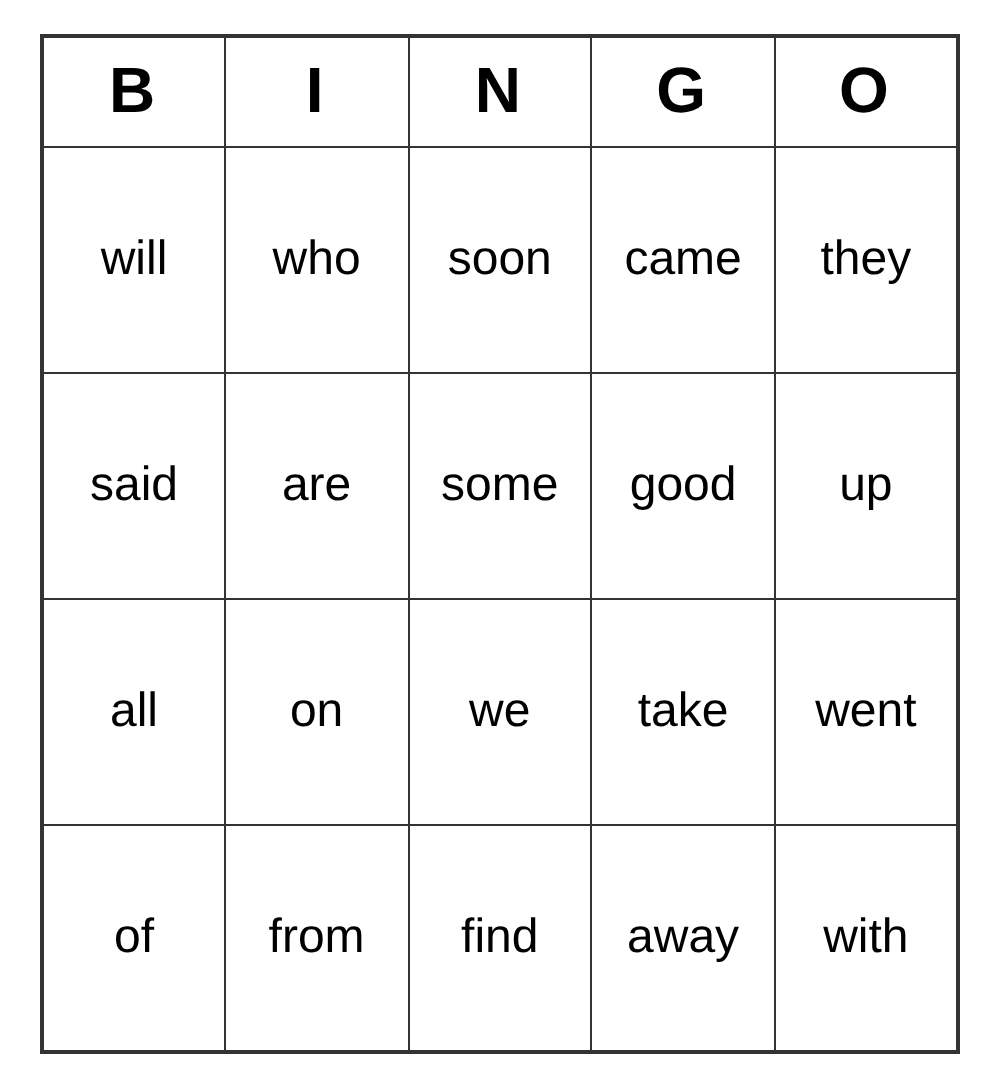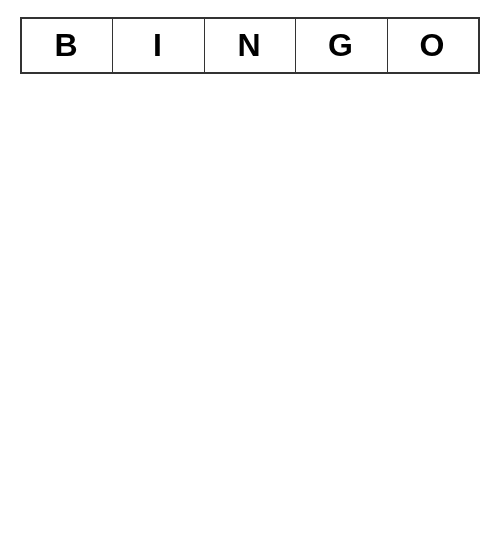--- a/index.html
+++ b/index.html
@@ -53,14 +53,42 @@
   <thead>
     <tr>
     <th>B</th>
         <th>I</th>
         <th>N</th>
         <th>G</th>
         <th>O</th>
       </tr>
   </thead>
   <tbody id="bingo-body">
+  <tr>
+        <td>will</td>
+        <td>who</td>
+        <td>soon</td>
+        <td>came</td>
+        <td>they</td>
+      </tr>
+      <tr>
+        <td>said</td>
+        <td>are</td>
+        <td>some</td>
+        <td>good</td>
+        <td>up</td>
+      </tr>
+      <tr>
+        <td>all</td>
+        <td>on</td>
+        <td>we</td>
+        <td>take</td>
+        <td>went</td>
+      </tr>
+      <tr>
+        <td>of</td>
+        <td>from</td>
+        <td>find</td>
+        <td>away</td>
+        <td>with</td>
+      </tr>
     </tbody>
 </table>
 
 </body></html>

